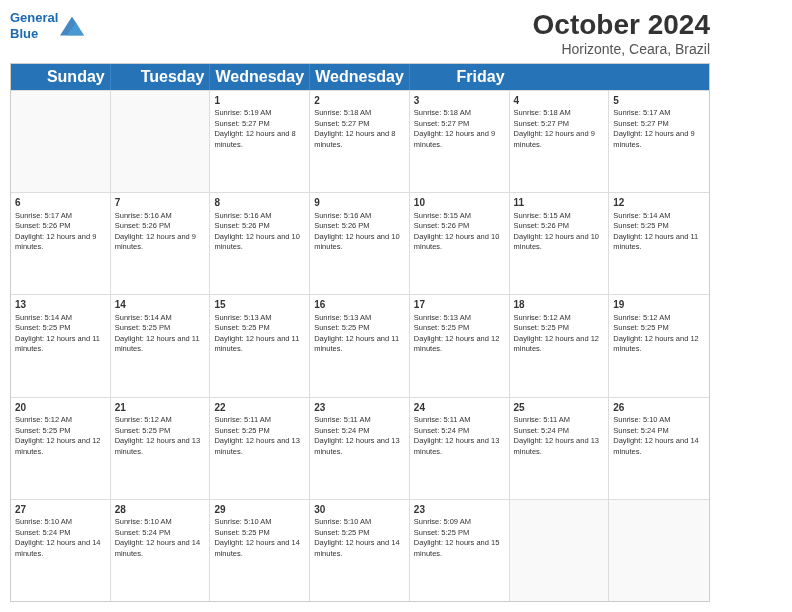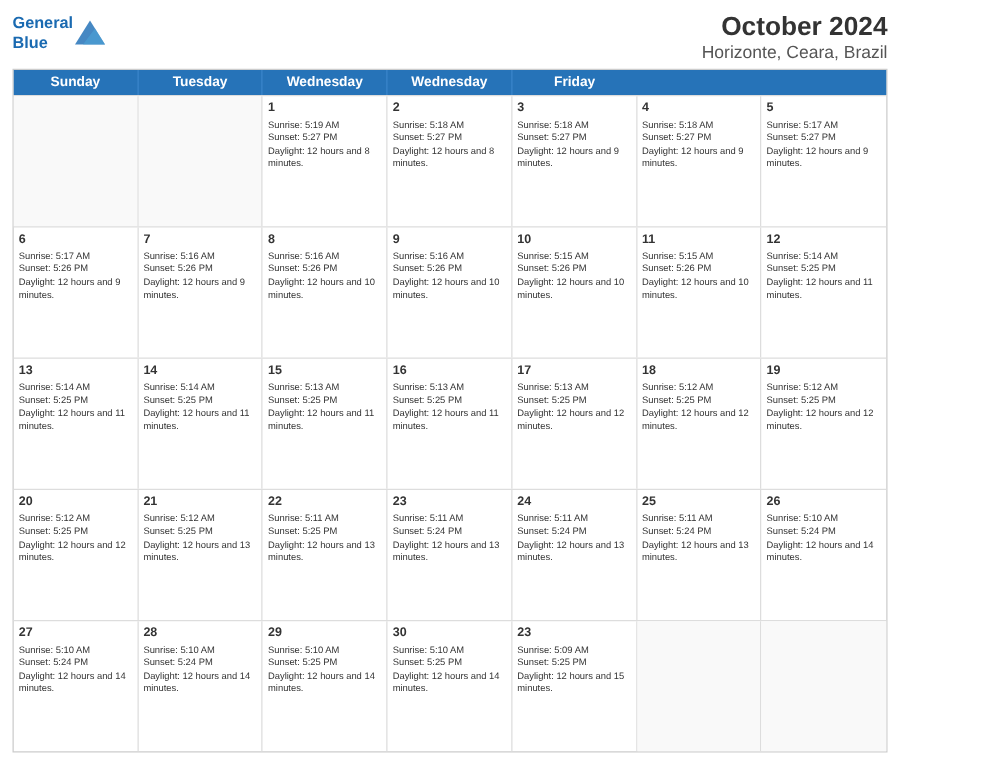--- a/index.html
+++ b/index.html
@@ -39,21 +39,21 @@
     }
     .logo-icon {
       width: 24px;
       height: 20px;
       margin-left: 2px;
     }
     .title-block {
       text-align: right;
     }
     .month-title {
-      font-size: 21px;
+      font-size: 28px;
       font-weight: bold;
       color: #333;
       line-height: 1.1;
     }
     .subtitle {
       font-size: 14px;
       color: #555;
       text-align: right;
     }
     .calendar {
@@ -62,24 +62,24 @@
       flex-direction: column;
       border: 1px solid #ccc;
     }
     .cal-header-row {
       display: grid;
       grid-template-columns: repeat(7, 1fr);
       background: #2673b8;
     }
     .cal-header-cell {
       color: #fff;
-      font-size: 11px;
+      font-size: 16px;
       font-weight: bold;
       padding: 4px 5px;
-      text-align: center;
+      text-align: right;
       border-right: 1px solid #3a85ca;
     }
     .cal-header-cell:last-child { border-right: none; }
     .cal-body {
       flex: 1;
       display: flex;
       flex-direction: column;
     }
     .cal-row {
       display: grid;

